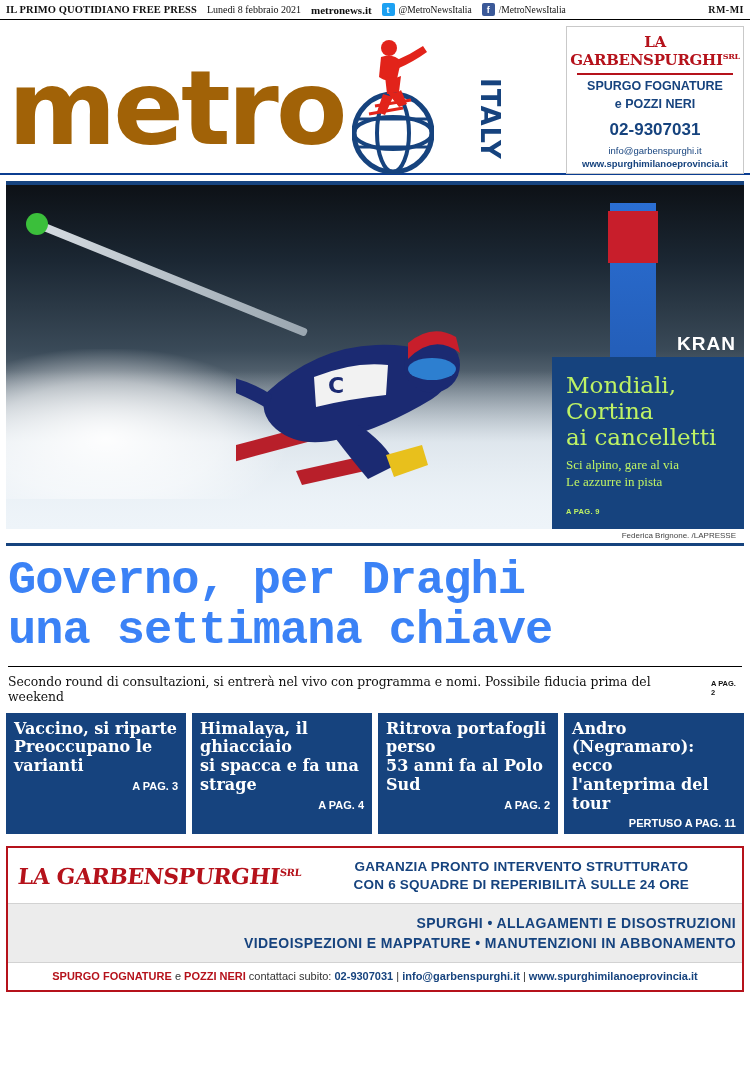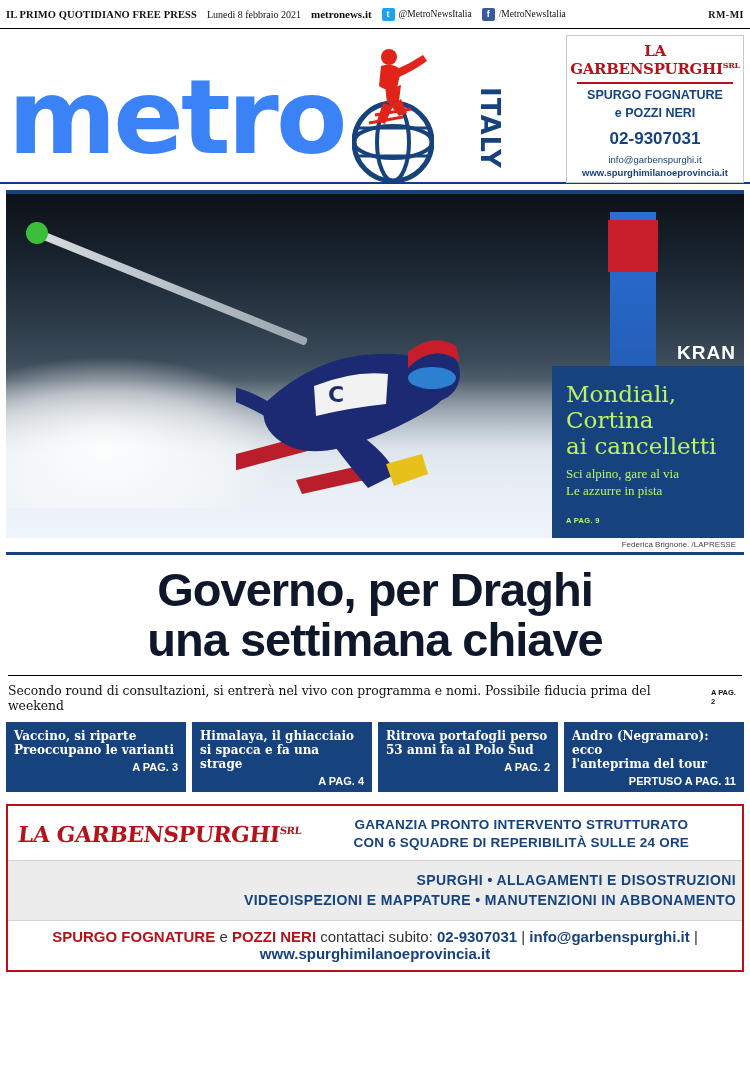--- a/index.html
+++ b/index.html
@@ -7,21 +7,21 @@
     width: 750px;
     height: 1091px;
     background: #ffffff;
     font-family: "Liberation Serif", serif;
     overflow: hidden;
   }
   .page { width: 750px; height: 1091px; position: relative; background:#fff; }
 
   
   .topbar {
-    height: 29px;
+    height: 20px;
     display: flex;
     align-items: center;
     font-family: "Liberation Serif", serif;
     font-size: 10.5px;
     font-weight: bold;
     padding: 0 6px;
     border-bottom: 1px solid #000;
     color: #111;
     gap: 10px;
   }
@@ -51,21 +51,21 @@
     width: 560px;
     height: 155px;
   }
   .metro-text {
     position: absolute;
     left: 8px;
     top: 36px;
     font-family: "DejaVu Sans", sans-serif;
     font-size: 104px;
     font-weight: bold;
-    color: #3b82f6;
+    color: #a16207;
     letter-spacing: -3px;
     line-height: 1;
   }
   
   .globe {
     position: absolute;
     left: 352px;
     top: 72px;
     width: 82px;
     height: 82px;
@@ -219,27 +219,26 @@
     font-family: "Liberation Sans", sans-serif;
     font-size: 8px;
     color: #444;
     padding: 2px 8px 0 0;
   }
 
   
   .rule-blue { height: 3px; background: #16437e; margin: 3px 6px 0 6px; }
   .headline {
     padding: 10px 8px 0 8px;
-    font-family: Liberation Sans, sans-serif;
+    font-family: Liberation Mono, monospace;
     font-weight: bold;
     font-size: 47px;
     line-height: 1.06;
     letter-spacing: -1px;
-    color: #0f172a;
-    text-align: center;
+    color: #3b82f6;
   }
   .subhead {
     margin: 10px 8px 0 8px;
     padding-top: 7px;
     border-top: 1px solid #000;
     font-family: "DejaVu Serif", serif;
     font-size: 12.4px;
     color: #111;
     display: flex;
     align-items: baseline;
@@ -261,21 +260,21 @@
   .teaser {
     flex: 1;
     background: #16437e;
     color: #fff;
     padding: 7px 8px 5px 8px;
     min-height: 50px;
     position: relative;
   }
   .teaser .t {
     font-family: "DejaVu Serif", serif;
-    font-size: 12px;
+    font-size: 16px;
     line-height: 1.17;
     font-weight: bold;
   }
   .teaser .pag {
     text-align: right;
     font-family: "Liberation Sans", sans-serif;
     font-size: 11px;
     font-weight: bold;
     margin-top: 4px;
   }
@@ -322,21 +321,21 @@
     font-weight: bold;
     font-size: 14px;
     color: #16437e;
     line-height: 1.45;
     letter-spacing: .4px;
   }
   .ad-bottom .row3 {
     text-align: center;
     padding: 7px 6px 8px 6px;
     font-family: "Liberation Sans", sans-serif;
-    font-size: 15px;
+    font-size: 11px;
     color: #333;
   }
   .ad-bottom .row3 .red { color: #b5121b; font-weight: bold; }
   .ad-bottom .row3 .blue { color: #16437e; font-weight: bold; }
 </style>
 </head>
 <body>
 
 <div class="page">
 

